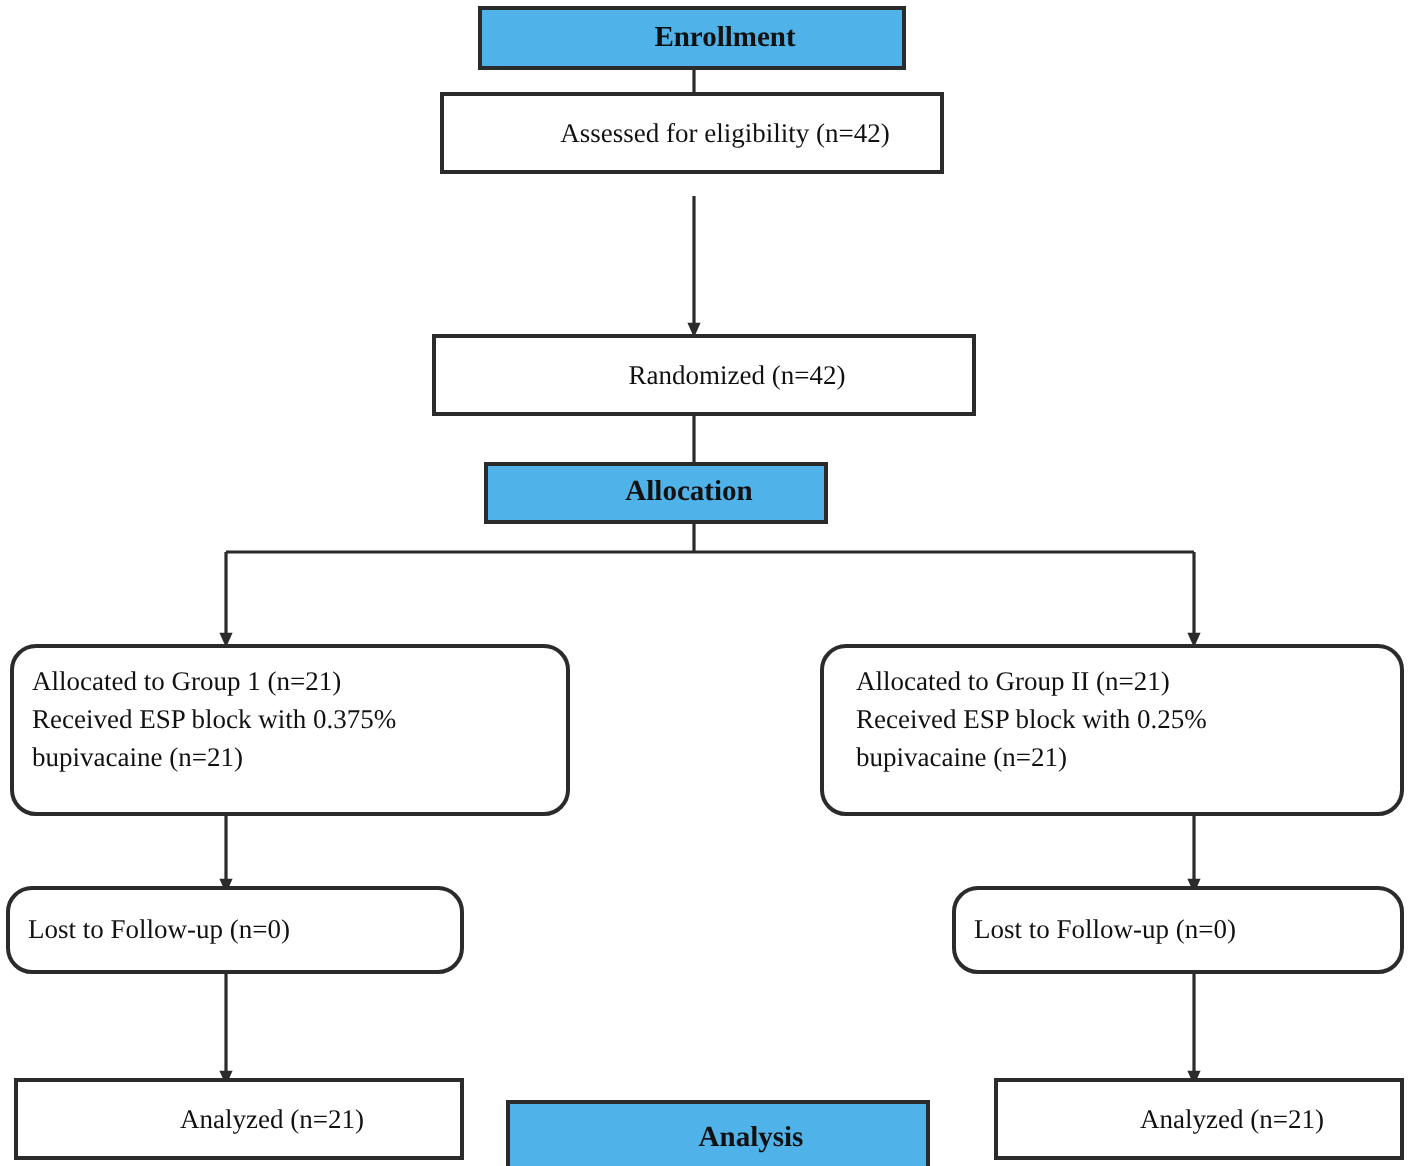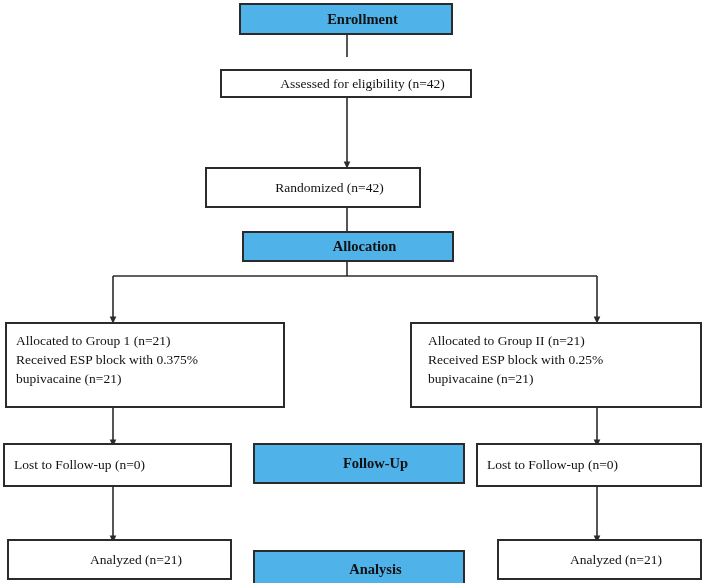--- a/index.html
+++ b/index.html
@@ -32,20 +32,21 @@
     text-align: center;
     padding-left: 33px;
   }
   .node.left {
     justify-content: flex-start;
     text-align: left;
     padding-left: 9px;
     padding-right: 6px;
     align-items: flex-start;
     padding-top: 7px;
+    border-radius: 13px;
   }
   .node.band {
     background: #4fb3ea;
     border: 2px solid #2b2b2b;
     justify-content: center;
     text-align: center;
     font-weight: bold;
     font-size: 14.5px;
   }
   .node .txt {
@@ -88,51 +89,48 @@
     <line x1="597" y1="408" x2="597" y2="443" stroke="#2b2b2b" stroke-width="1.6" marker-end="url(#arrow)"></line>
 
     <line x1="113" y1="487" x2="113" y2="539" stroke="#2b2b2b" stroke-width="1.6" marker-end="url(#arrow)"></line>
     <line x1="597" y1="487" x2="597" y2="539" stroke="#2b2b2b" stroke-width="1.6" marker-end="url(#arrow)"></line>
   </svg>
 
   <div class="node band center" style="left:239px; top:3px; width:214px; height:32px;">
     <span class="txt">Enrollment</span>
   </div>
 
-  <div class="node center" style="left:220px; top:69px; width:252px; height:29px;">
+  <div class="node center" style="left:220px; top:46px; width:252px; height:41px;">
     <span class="txt">Assessed for eligibility (n=42)</span>
   </div>
 
-  <div class="node center" style="left:205px; top:167px; width:216px; height:41px;">
+  <div class="node center" style="left:216px; top:167px; width:272px; height:41px;">
     <span class="txt">Randomized (n=42)</span>
   </div>
 
-  <div class="node band center" style="left:242px; top:231px; width:212px; height:31px;">
+  <div class="node band center" style="left:242px; top:231px; width:172px; height:31px;">
     <span class="txt">Allocation</span>
   </div>
 
   <div class="node left" style="left:5px; top:322px; width:280px; height:86px;">
     <span class="txt">Allocated to Group 1 (n=21)
 Received ESP block with 0.375%
 bupivacaine (n=21)</span>
   </div>
 
   <div class="node left" style="left:410px; top:322px; width:292px; height:86px;padding-left:16px;">
     <span class="txt">Allocated to Group II (n=21)
 Received ESP block with 0.25%
 bupivacaine (n=21)</span>
   </div>
 
   <div class="node left" style="left:3px; top:443px; width:229px; height:44px; align-items:center; padding-top:0;">
     <span class="txt">Lost to Follow-up (n=0)</span>
   </div>
 
-  <div class="node band center" style="left:253px; top:443px; width:212px; height:41px;">
-    <span class="txt">Follow-Up</span>
-  </div>
 
   <div class="node left" style="left:476px; top:443px; width:226px; height:44px; align-items:center; padding-top:0;">
     <span class="txt">Lost to Follow-up (n=0)</span>
   </div>
 
   <div class="node center" style="left:7px; top:539px; width:225px; height:41px;">
     <span class="txt">Analyzed (n=21)</span>
   </div>
 
   <div class="node band center" style="left:253px; top:550px; width:212px; height:39px;">

